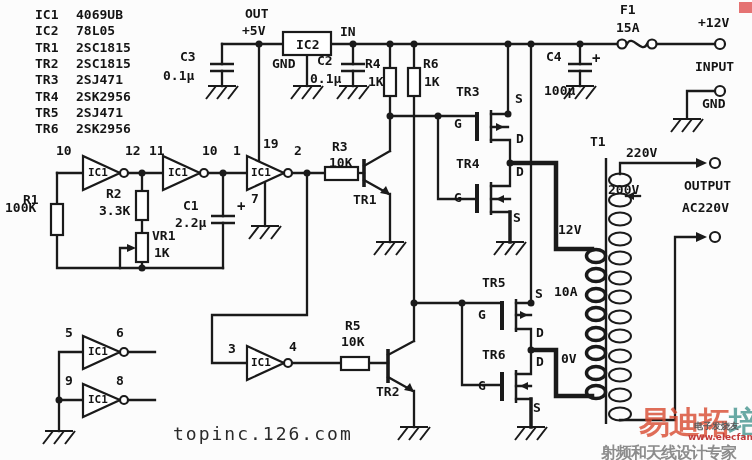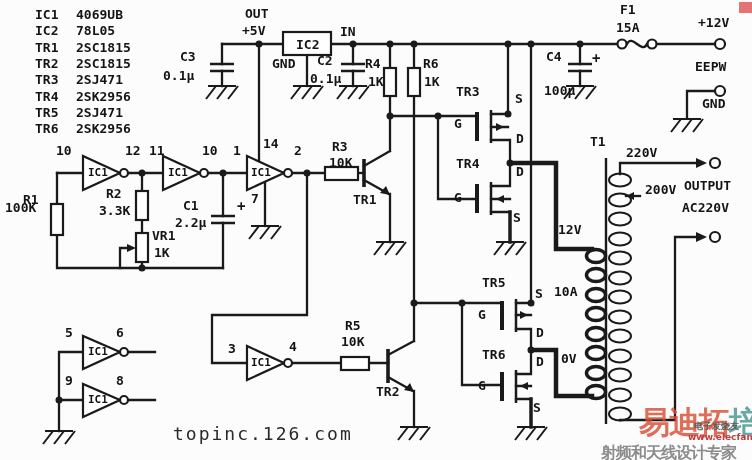--- a/index.html
+++ b/index.html
@@ -295,29 +295,29 @@
   <span class="lb" style="left:365px;top:57px">R4</span>
   <span class="lb" style="left:368px;top:75px">1K</span>
   <span class="lb" style="left:423px;top:57px">R6</span>
   <span class="lb" style="left:424px;top:75px">1K</span>
   <span class="lb" style="left:546px;top:50px">C4</span>
   <span class="lb" style="left:544px;top:84px">100μ</span>
   <span class="lb plus" style="left:592px;top:51px">+</span>
   <span class="lb" style="left:620px;top:3px">F1</span>
   <span class="lb" style="left:616px;top:21px">15A</span>
   <span class="lb" style="left:698px;top:16px">+12V</span>
-  <span class="lb" style="left:695px;top:60px">EEPW</span>
+  <span class="lb" style="left:695px;top:60px">INPUT</span>
   <span class="lb" style="left:702px;top:97px">GND</span>
 
   <span class="lb" style="left:56px;top:144px">10</span>
   <span class="lb" style="left:125px;top:144px">12</span>
   <span class="lb" style="left:149px;top:144px">11</span>
   <span class="lb" style="left:202px;top:144px">10</span>
   <span class="lb" style="left:233px;top:144px">1</span>
-  <span class="lb" style="left:263px;top:137px">14</span>
+  <span class="lb" style="left:263px;top:137px">19</span>
   <span class="lb" style="left:294px;top:144px">2</span>
   <span class="lb" style="left:251px;top:192px">7</span>
   <span class="lb" style="left:228px;top:342px">3</span>
   <span class="lb" style="left:289px;top:340px">4</span>
   <span class="lb" style="left:65px;top:326px">5</span>
   <span class="lb" style="left:116px;top:326px">6</span>
   <span class="lb" style="left:65px;top:374px">9</span>
   <span class="lb" style="left:116px;top:374px">8</span>
 
   <span class="lb sm" style="left:88px;top:167px">IC1</span>
@@ -355,21 +355,21 @@
   <span class="lb" style="left:478px;top:308px">G</span>
   <span class="lb" style="left:535px;top:287px">S</span>
   <span class="lb" style="left:536px;top:326px">D</span>
   <span class="lb" style="left:482px;top:348px">TR6</span>
   <span class="lb" style="left:478px;top:379px">G</span>
   <span class="lb" style="left:536px;top:355px">D</span>
   <span class="lb" style="left:533px;top:401px">S</span>
 
   <span class="lb" style="left:590px;top:135px">T1</span>
   <span class="lb" style="left:626px;top:146px">220V</span>
-  <span class="lb" style="left:645px;top:183px">200V</span>
+  <span class="lb" style="left:608px;top:183px">200V</span>
   <span class="lb" style="left:684px;top:179px">OUTPUT</span>
   <span class="lb" style="left:682px;top:201px">AC220V</span>
   <span class="lb" style="left:558px;top:223px">12V</span>
   <span class="lb" style="left:554px;top:285px">10A</span>
   <span class="lb" style="left:561px;top:352px">0V</span>
 
   <span class="lb site" style="left:173px;top:423px">topinc.126.com</span>
 
   <div class="wm wm-training"><span class="t1">易迪拓</span><span class="t2">培训</span></div>
   <div class="wm wm-brand">电子发烧友</div>

